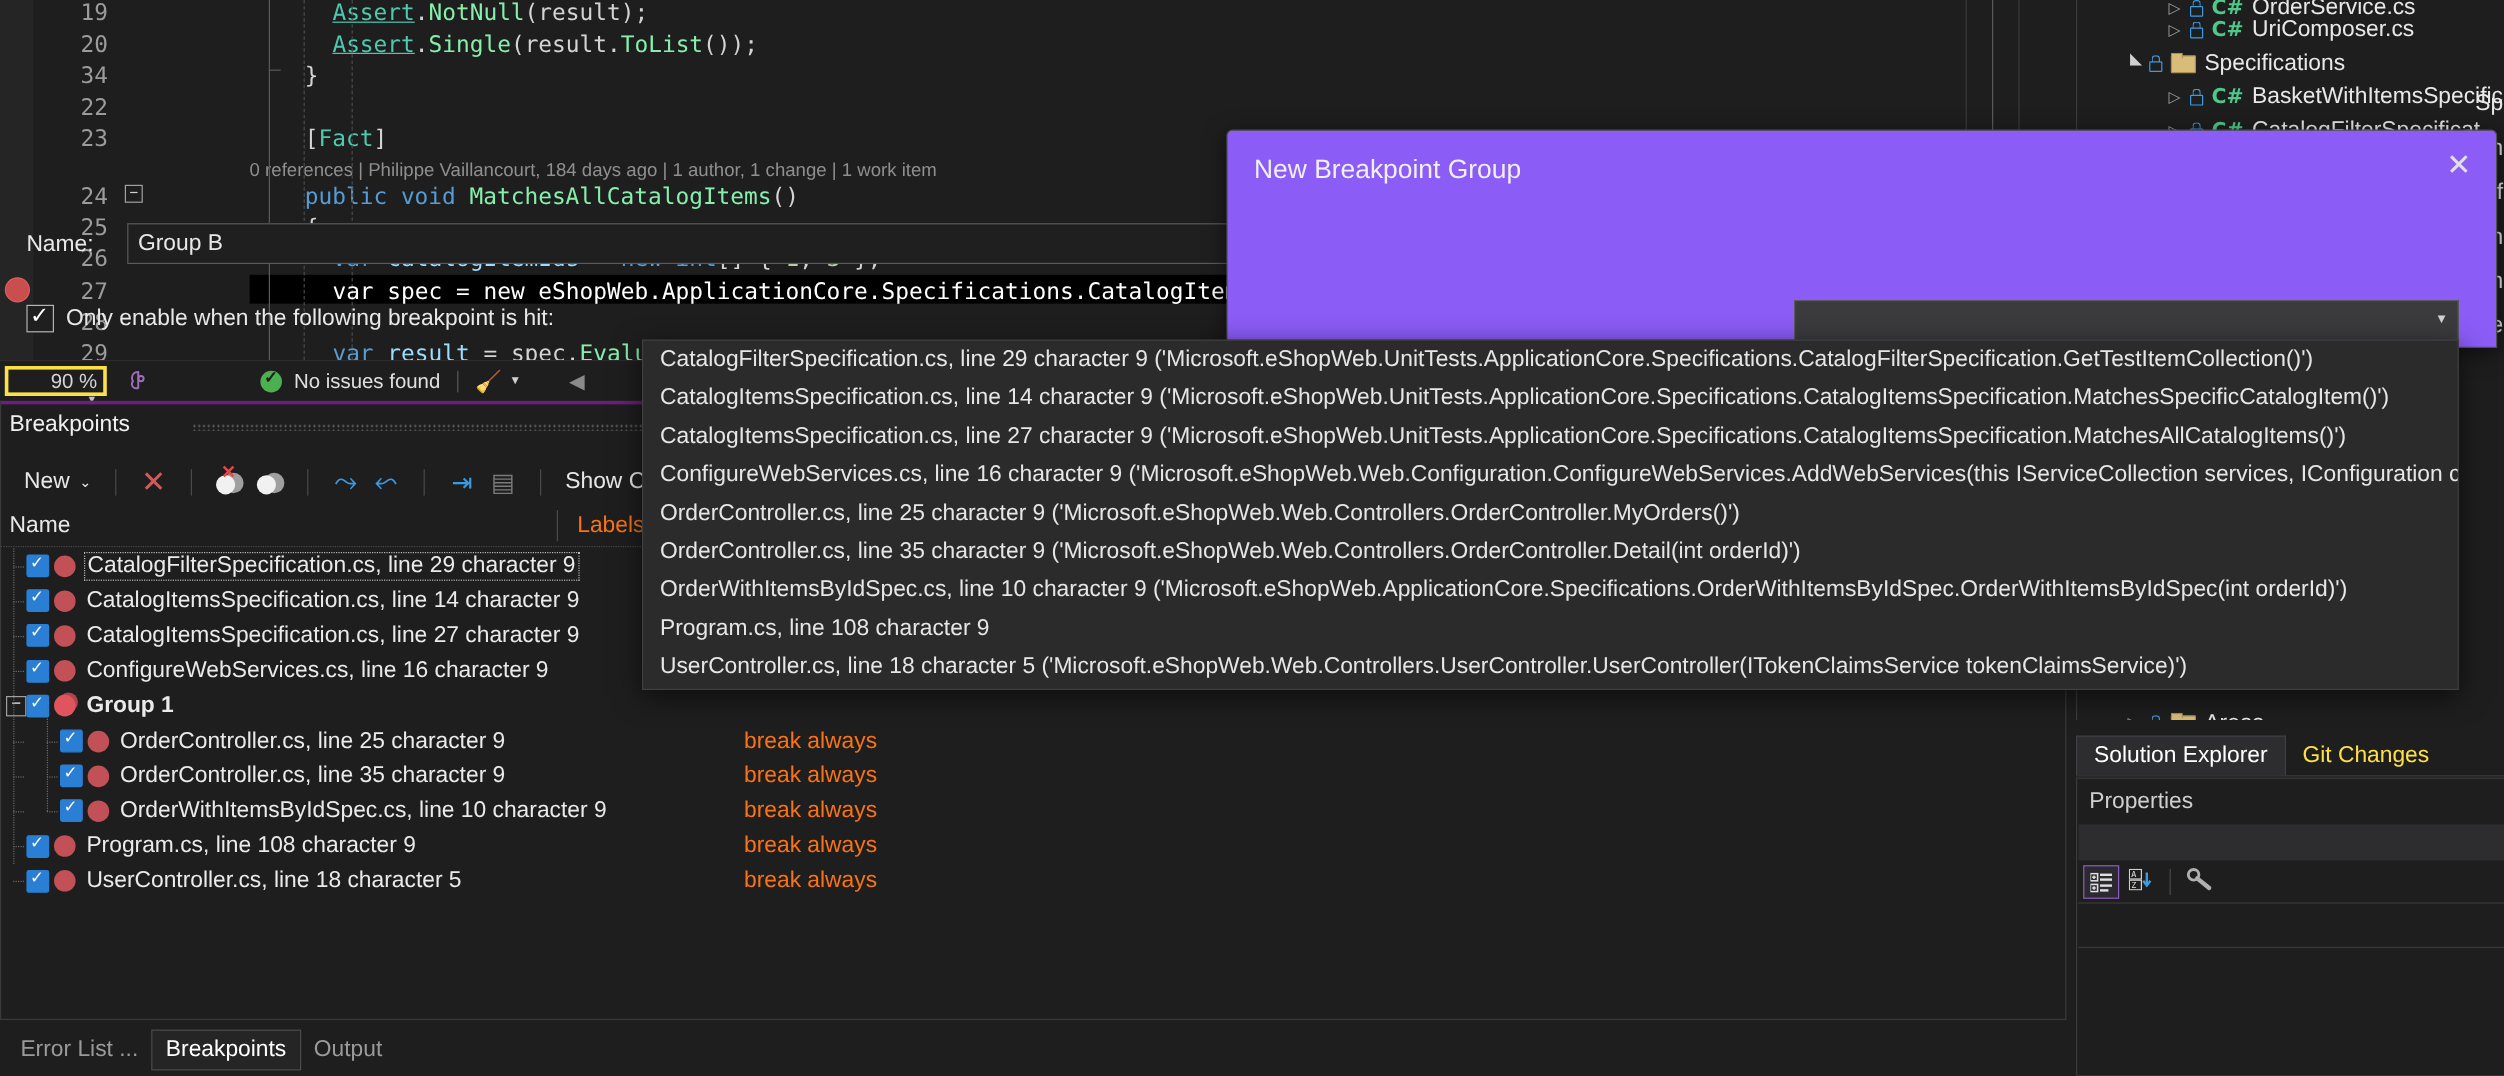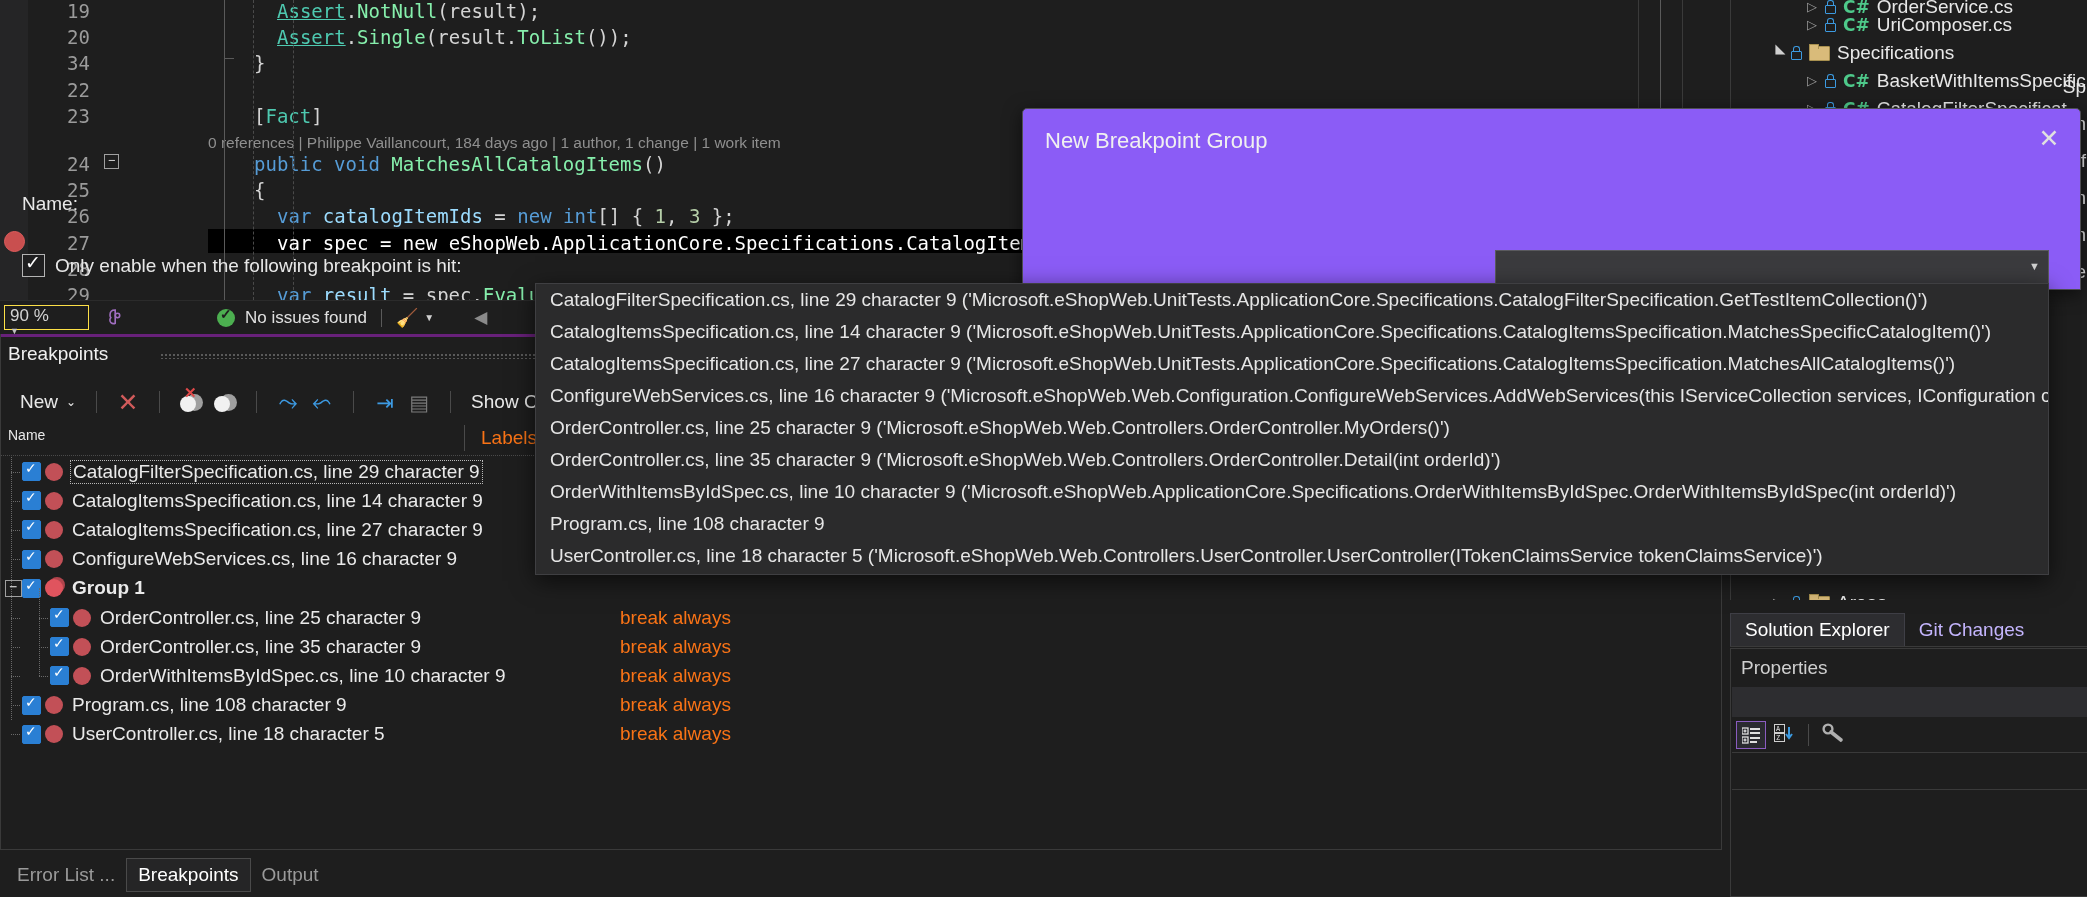--- a/index.html
+++ b/index.html
@@ -78,22 +78,22 @@
   
   .statusbar {
     position: absolute; left: 0; top: 300px; width: 1745px; height: 33px;
     background: #1e1e1e;
     border-top: 1px solid #2b2b2b;
     display: flex; align-items: center;
     font-size: 17px; color: #d4d4d4;
   }
   .zoom-combo {
     width: 85px; height: 25px; margin-left: 4px;
-    display: flex; align-items: flex-start; justify-content: space-between;
-    border: 1px solid #fde047;
+    display: flex; align-items: flex-end; justify-content: space-between;
+    border: 3px solid #fde047;
     padding: 0 5px; box-sizing: border-box;
     font-size: 17px;
     flex-direction: column;
   }
   .zoom-combo .arw { font-size: 9px; color: #c0c0c0; }
   .stat-icon { margin-left: 14px; width: 24px; height: 24px; position: relative; }
   .issues-ok {
     width: 18px; height: 18px; border-radius: 50%;
     background: #4caf50; position: relative;
   }
@@ -153,21 +153,21 @@
   .ico-arrow { color: #3d9ae2; font-size: 24px; line-height: 1; }
   .ico-list { color: #3d9ae2; font-size: 21px; line-height: 1; }
   .ico-list-dim { color: #7a7a7a; font-size: 21px; line-height: 1; }
   .tb-show { font-size: 19px; color: #e8e8e8; margin-left: 6px; white-space: nowrap; }
 
   .bp-header {
     position: absolute; left: 0; top: 86px; width: 100%; height: 32px;
     border-bottom: 1px dotted #4a4a4a;
   }
   .bp-header .h-name {
-    position: absolute; left: 8px; top: 4px; font-size: 14px; color: #e8e8e8;
+    position: absolute; left: 8px; top: 4px; font-size: 19px; color: #e8e8e8;
   }
   .bp-header .h-labels {
     position: absolute; left: 481px; top: 4px; font-size: 19px; color: #f97316;
   }
   .bp-header .h-div {
     position: absolute; left: 464px; top: 2px; width: 1px; height: 26px; background: #4a4a4a;
   }
 
   .bp-rows { position: absolute; left: 0; top: 120px; width: 100%; }
   .bp-row {
@@ -258,21 +258,21 @@
     border-radius: 1px 1px 0 0;
   }
 
   .se-tabs {
     position: absolute; left: 0; top: 612px; width: 357px; height: 34px;
     display: flex; align-items: flex-end;
     border-bottom: 1px solid #3a3a3a;
   }
   .se-tab {
     height: 32px; padding: 0 14px; display: flex; align-items: center;
-    font-size: 19px; color: #c4b5fd;
+    font-size: 19px; color: #fde047;
   }
   .se-tab.active {
     color: #ffffff; background: #2d2d30;
     border: 1px solid #3f3f46; border-bottom: none;
   }
   .props-panel {
     position: absolute; left: 0; top: 648px; width: 357px; height: 249px;
     border: 1px solid #3a3a3a; border-right: none; box-sizing: border-box;
   }
   .props-title {
@@ -661,20 +661,21 @@
       </div>
       <div class="props-divider"></div>
     </div>
   </div>
 
   <div class="dialog">
     <div class="dlg-title">New Breakpoint Group</div>
     <div class="dlg-close">✕</div>
   </div>
   <div class="dlg-name-label">Name:</div>
+  <input class="dlg-name-input" value="Group B" style="">
   <div class="dlg-check-row">
     <span class="dlg-chk"></span>
     <span class="dlg-check-label">Only enable when the following breakpoint is hit:</span>
   </div>
   <div class="dlg-combo">
     <span class="arw">▼</span>
   </div>
 
   <div class="dropdown" id="dropdown">
       <div class="dd-item">CatalogFilterSpecification.cs, line 29 character 9 ('Microsoft.eShopWeb.UnitTests.ApplicationCore.Specifications.CatalogFilterSpecification.GetTestItemCollection()')</div>

